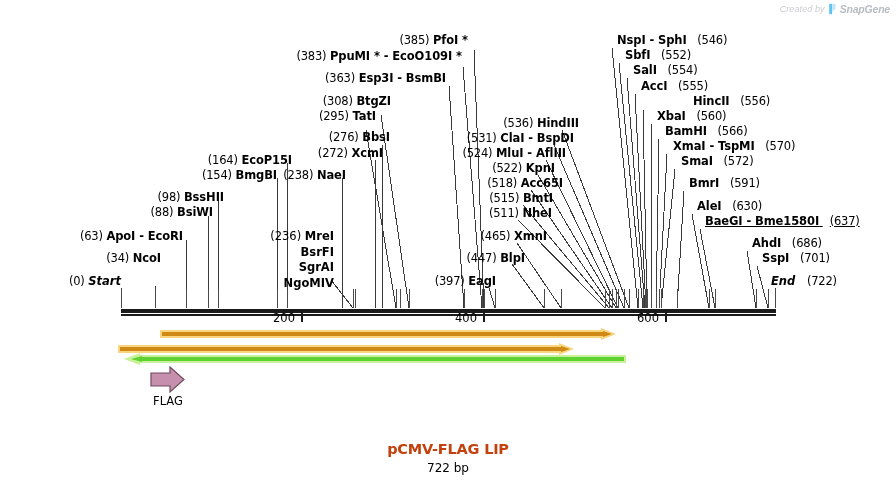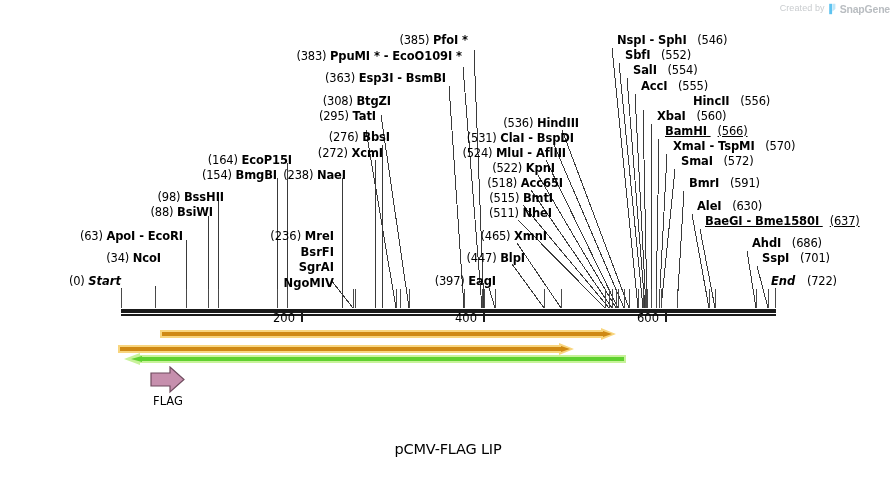--- a/index.html
+++ b/index.html
@@ -8,24 +8,25 @@
     background:#ffffff;
     font-family:"DejaVu Sans", sans-serif;
     overflow:hidden;
     position:relative;
   }
   #stage{position:absolute;left:0;top:0;width:896px;height:482px;}
 
   
   .watermark{
     position:absolute;right:6px;top:3px;
-    display:flex;align-items:flex-start;gap:3px;
+    display:flex;align-items:center;gap:3px;
     font-size:9px;color:#c9cccf;
     font-family:"Liberation Sans", sans-serif;
     letter-spacing:.1px;
+    font-style:italic;
   }
   .watermark .sg-logo{display:block;}
   .watermark .sg-word{color:#b9bdc1;font-weight:700;font-size:10.5px;letter-spacing:-.2px;}
 
   
   .lbl{
     position:absolute;
     white-space:nowrap;
     font-size:11.5px;
     color:#000;
@@ -51,21 +52,21 @@
     font-family:"DejaVu Sans", sans-serif;white-space:nowrap;
   }
 
   
   .feat{position:absolute;}
 
   .title{
     position:absolute;width:896px;text-align:center;
     font-family:"DejaVu Sans", sans-serif;
   }
-  .title .nm{font-size:14.5px;font-weight:400;color:#000000;letter-spacing:-.2px;}
+  .title .nm{font-size:14.5px;font-weight:700;color:#c2410c;letter-spacing:-.2px;}
   .title .bp{font-size:12px;font-weight:400;color:#000;}
   .flag-cap{
     position:absolute;font-size:11.5px;color:#000;
     font-family:"DejaVu Sans", sans-serif;white-space:nowrap;text-align:center;
   }
 </style>
 </head>
 <body>
 
 <div id="stage">
@@ -257,21 +258,21 @@
     <span class="pos" style="margin-left:7px;">(555)</span>
   </div>
   <div class="lbl" style="left:649px;top:95px;margin-left:44px;">
     <span class="nm">HincII</span>
     <span class="pos" style="margin-left:7px;">(556)</span>
   </div>
   <div class="lbl" style="left:657px;top:110px;">
     <span class="nm">XbaI</span>
     <span class="pos" style="margin-left:7px;">(560)</span>
   </div>
-  <div class="lbl" style="left:665px;top:125px;text-decoration:underline;">
+  <div class="lbl" style="left:665px;top:125px;">
     <span class="nm">BamHI</span>
     <span class="pos" style="margin-left:7px;">(566)</span>
   </div>
   <div class="lbl" style="left:673px;top:140px;">
     <span class="nm">XmaI  -  TspMI</span>
     <span class="pos" style="margin-left:7px;">(570)</span>
   </div>
   <div class="lbl" style="left:681px;top:155px;">
     <span class="nm">SmaI</span>
     <span class="pos" style="margin-left:7px;">(572)</span>
@@ -383,15 +384,16 @@
 
   <svg class="feat" style="left:150px;top:366px;" width="36" height="28">
     <path d="M1 7 L20 7 L20 1 L34 13.5 L20 26 L20 20 L1 20 Z" fill="#c68fad" stroke="#6f4b5e" stroke-width="1.2" stroke-linejoin="miter"></path>
   </svg>
   <div class="flag-cap" style="left:140px;top:394px;width:56px;">
     <span>FLAG</span>
   </div>
 
   <div class="title" style="top:441px;">
     <div class="nm">pCMV-FLAG LIP</div>
+    <div class="bp" style="margin-top:4px;">722 bp</div>
   </div>
 
 </div>
 
 </body></html>

